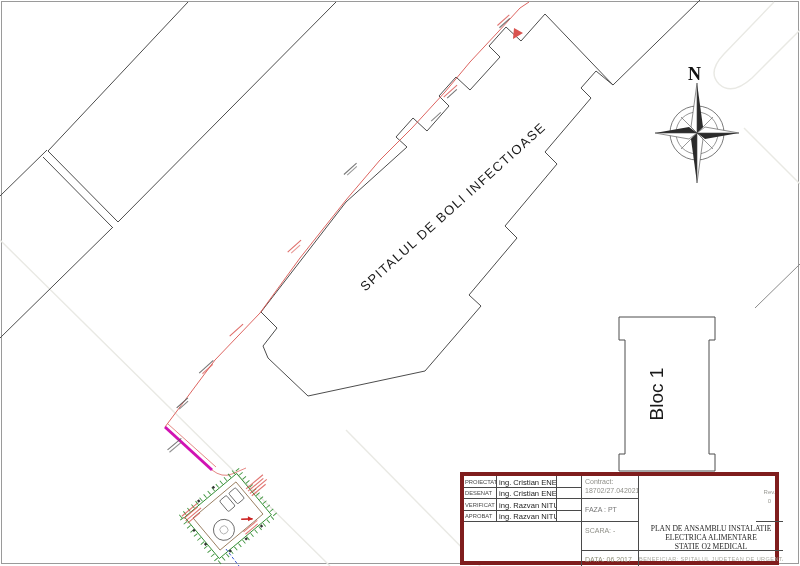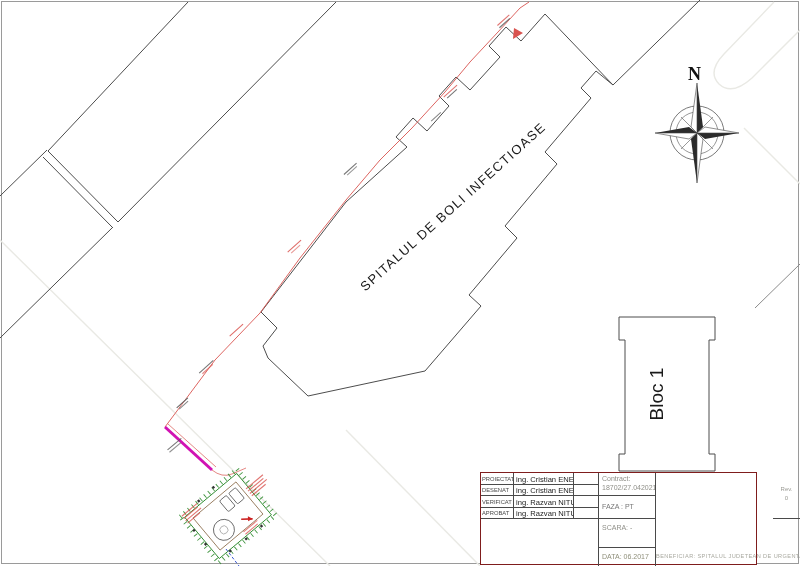--- a/index.html
+++ b/index.html
@@ -1,19 +1,19 @@
 <!DOCTYPE html>
 <html><head>
 <meta charset="utf-8">
 <style>
   html,body{margin:0;padding:0;background:#dcdcdc;font-family:"Liberation Sans",sans-serif;}
   .sheet{position:relative;width:800px;height:566px;background:#fff;overflow:hidden;}
   .sheet svg{position:absolute;left:0;top:0;}
   
-  .tblock{position:absolute;left:480px;top:472px;width:277px;height:93px;background:#fff;border:1px solid #7f1d1d;box-sizing:border-box;font-family:"Liberation Sans",sans-serif;}
+  .tblock{position:absolute;left:460px;top:472px;width:319px;height:93px;background:#fff;border:4px solid #7f1d1d;box-sizing:border-box;font-family:"Liberation Sans",sans-serif;}
   .cell{position:absolute;box-sizing:border-box;border-right:1px solid #4a4a4a;border-bottom:1px solid #4a4a4a;overflow:hidden;}
   .role{font-size:5.8px;color:#4a4a4a;padding:2.5px 0 0 1px;}
   .name{font-size:7.6px;color:#1d1d1d;padding:1.5px 0 0 2px;white-space:nowrap;}
   .mid{font-size:7px;color:#8f8f88;padding:2px 0 0 3px;line-height:8.5px;}
   .serif{font-family:"Liberation Serif",serif;}
   .ptitle{font-size:6.3px;line-height:7.2px;color:#333;text-align:center;padding-top:1px;}
   .ptitle .code{font-size:7px;color:#222;}
   .dtitle{font-size:7.6px;line-height:9px;color:#1f1f1f;text-align:center;padding-top:2px;}
   .benef{font-size:5.6px;color:#a9a9a0;text-align:center;letter-spacing:.4px;padding-top:5px;white-space:nowrap;}
   .rev{font-size:6px;color:#9a9a94;text-align:center;padding-top:12px;line-height:9px;}
@@ -183,17 +183,22 @@
   <div class="cell mid" style="left:118px;top:23px;width:57px;height:23px;color:#777;padding-top:7px">FAZA : PT</div>
   <div class="cell mid" style="left:118px;top:46px;width:57px;height:29px;padding-top:5px">SCARA: -</div>
   <div class="cell mid" style="left:118px;top:75px;width:57px;height:18px;border-bottom:none;padding-top:5px;color:#8f8f7a">DATA: 06.2017</div>
 
 
   <div class="cell rev" style="left:292px;top:0;width:27px;height:46px;border-right:none">
     <div>Rev.</div>
     <div>0</div>
   </div>
 
+  <div class="cell serif dtitle" style="left:175px;top:46px;width:144px;height:29px;border-right:none">
+    <div>PLAN DE ANSAMBLU INSTALATIE</div>
+    <div>ELECTRICA ALIMENTARE</div>
+    <div>STATIE O2 MEDICAL</div>
+  </div>
 
   <div class="cell benef" style="left:175px;top:75px;width:144px;height:18px;border-right:none;border-bottom:none">BENEFICIAR: SPITALUL JUDETEAN DE URGENTA PLOIESTI</div>
 </div>
 
 </div>
 
 </body></html>

